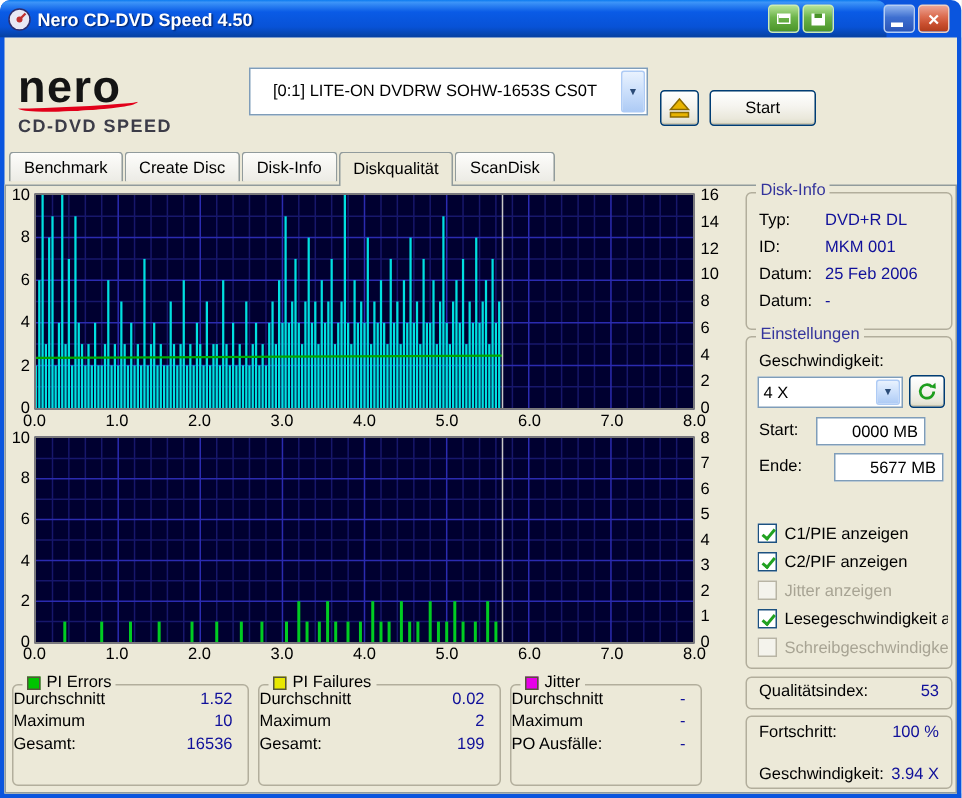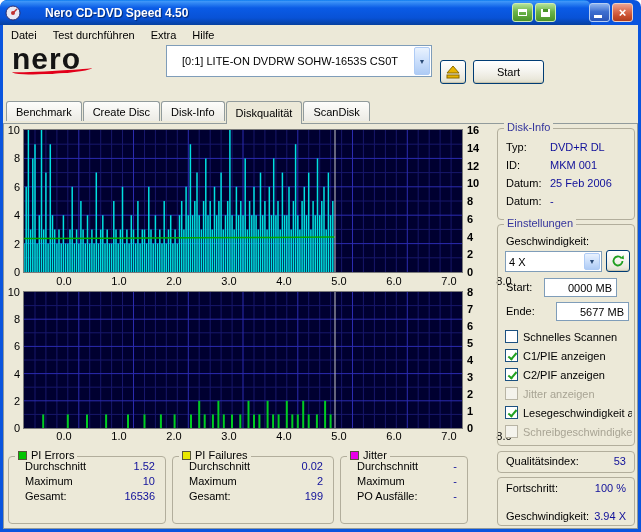--- a/index.html
+++ b/index.html
@@ -3,21 +3,21 @@
 <meta charset="utf-8">
 <style>
   * { box-sizing: border-box; margin: 0; padding: 0; }
   html,body { width:641px; height:532px; overflow:hidden; }
   body { font-family:"Liberation Sans", sans-serif; font-size:11px; background:#fff; }
   .window { position:relative; width:641px; height:532px; border-radius:7px 7px 0 0; overflow:hidden; background:#0A55DE; }
 
   
   .titlebar { position:absolute; left:0; top:0; width:591px; height:25px;
     background:linear-gradient(180deg,#0B7BF0 0%,#3D95F8 6%,#0A5BE6 32%,#0852D6 72%,#06409F 100%);
-    border-radius:7px 7px 0 0; display:flex; align-items:center;gap:20px; }
+    border-radius:7px 7px 0 0; display:flex; align-items:center; }
   .title-icon { width:16px; height:16px; margin:0 4px 0 5px; }
   .title-text { color:#fff; font-weight:bold; font-size:12px; text-shadow:1px 1px 1px #00256E; }
   .tb-btn { position:absolute; top:3px; width:21px; height:19px; border-radius:3px; display:flex; align-items:center; justify-content:center; }
   .tb-green { background:linear-gradient(180deg,#B4E296,#6CB44A 45%,#4A9428); border:1px solid #CDEBB2; }
   .tb-min { background:linear-gradient(180deg,#8FB4EF,#3E6FD0 45%,#2A55B8); border:1px solid #B5CDF2; }
   .tb-close { background:linear-gradient(180deg,#ECA393,#DC6E52 40%,#C94F2F 70%,#B03C1C); border:1px solid #F0D0C0; color:#fff; font-weight:bold; font-size:13px; line-height:13px; }
   .g-win { width:9px; height:7px; border:1px solid #fff; box-shadow:inset 0 2px 0 #fff; }
   .g-disk { width:9px; height:8px; background:#fff; position:relative; }
   .g-disk::after { content:""; position:absolute; left:2px; top:0; width:5px; height:3px; background:#4A9428; }
   .g-minbar { position:absolute; left:4px; bottom:3px; width:8px; height:3px; background:#fff; }
@@ -56,30 +56,30 @@
   .tab.active { height:23px; margin-bottom:-1px; background:#ECE9D8; z-index:6; position:relative; }
   .pane { position:absolute; left:3px; top:123px; width:635px; height:406px; border:1px solid #919B9C; background:#ECE9D8; }
 
   
   .plot { position:absolute; border:1px solid #7A7A7A; background:#000030; }
   .plot svg { display:block; }
   .ticks { position:absolute; font-size:11px; color:#000; }
   .ticks span { position:absolute; line-height:10px; white-space:nowrap; }
   .ticks-left { text-align:right; }
   .ticks-left span { right:1px; }
-  .ticks-right span { left:2px;font-weight:bold; }
+  .ticks-right span { left:2px; }
   .ticks-x { height:12px; }
-  .ticks-x span { top:0;margin-left:41px; }
+  .ticks-x span { top:0; }
 
   
   .gbox { position:absolute; border:1px solid #B2AE9C; border-radius:4px; }
   .gbox-title { position:absolute; top:-8px; left:6px; background:#ECE9D8; padding:0 3px; display:flex; align-items:center; gap:4px; }
   .blue-title { color:#34349C; }
   .chip { width:9px; height:9px; border:1px solid #55553A; }
-  .srow { display:flex; justify-content:space-between; margin:3px 10px 0 16px; }
+  .srow { display:flex; justify-content:space-between; margin:3px 10px 0 0; }
   .srow:first-of-type { margin-top:9px; }
   .val { color:#10109A; }
 
   .irow { position:absolute; left:8px; right:6px; display:flex; }
   .ilabel { width:44px; }
   .ival { color:#10109A; }
   .jrow { position:absolute; left:8px; right:8px; display:flex; justify-content:space-between; }
 
   .slabel { position:absolute; font-size:11px; white-space:nowrap; }
   .tinput { position:absolute; background:#fff; border:1px solid #7F9DB9; display:flex; align-items:center; justify-content:flex-end; padding:0 4px; }
@@ -117,30 +117,25 @@
     <span class="tb-btn tb-close" style="left:612px">
         <span>×</span>
       </span>
   </div>
 
   <div class="frame-l"></div>
   <div class="frame-r"></div>
   <div class="frame-b"></div>
   <div class="inner-bg"></div>
 
-  <div class="menubar">
-    <span class="menu-item">Datei</span>
-    <span class="menu-item">Test durchführen</span>
-    <span class="menu-item">Extra</span>
-    <span class="menu-item">Hilfe</span>
-  </div>
 
   <div class="logo">
     <div class="logo-main">nero</div>
     <div class="logo-swoosh"></div>
+    <div class="logo-sub">CD-DVD SPEED</div>
   </div>
 
   <div class="combo drive" style="left:166px;top:45px;width:266px;height:32px">
     <span class="cvalue">[0:1]  LITE-ON DVDRW SOHW-1653S CS0T</span>
     <span class="cbtn">▼</span>
   </div>
 
   <div class="xp-btn" style="left:440px;top:60px;width:26px;height:24px">
     <svg width="16" height="14" viewBox="0 0 16 14">
         <polygon points="8,1 14,8 2,8" fill="#E8B400" stroke="#8A6A00"></polygon>
@@ -595,24 +590,20 @@
     </div>
     <div class="slabel" style="left:8px;top:56px">Start:</div>
     <div class="tinput" style="left:46px;top:53px;width:73px;height:19px">
         <span>0000 MB</span>
       </div>
     <div class="slabel" style="left:8px;top:80px">Ende:</div>
     <div class="tinput" style="left:58px;top:77px;width:73px;height:19px">
         <span>5677 MB</span>
       </div>
 
-    <div class="cbrow" style="top:104px">
-        <span class="cbox"></span>
-        <span class="cblabel">Schnelles Scannen</span>
-      </div>
     <div class="cbrow checked" style="top:123px">
         <span class="cbox"></span>
         <span class="cblabel">C1/PIE anzeigen</span>
       </div>
     <div class="cbrow checked" style="top:142px">
         <span class="cbox"></span>
         <span class="cblabel">C2/PIF anzeigen</span>
       </div>
     <div class="cbrow disabled" style="top:161px">
         <span class="cbox"></span>

